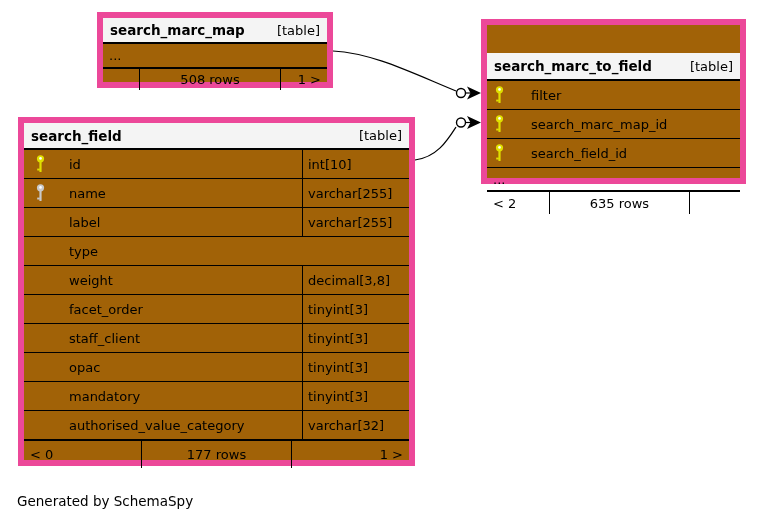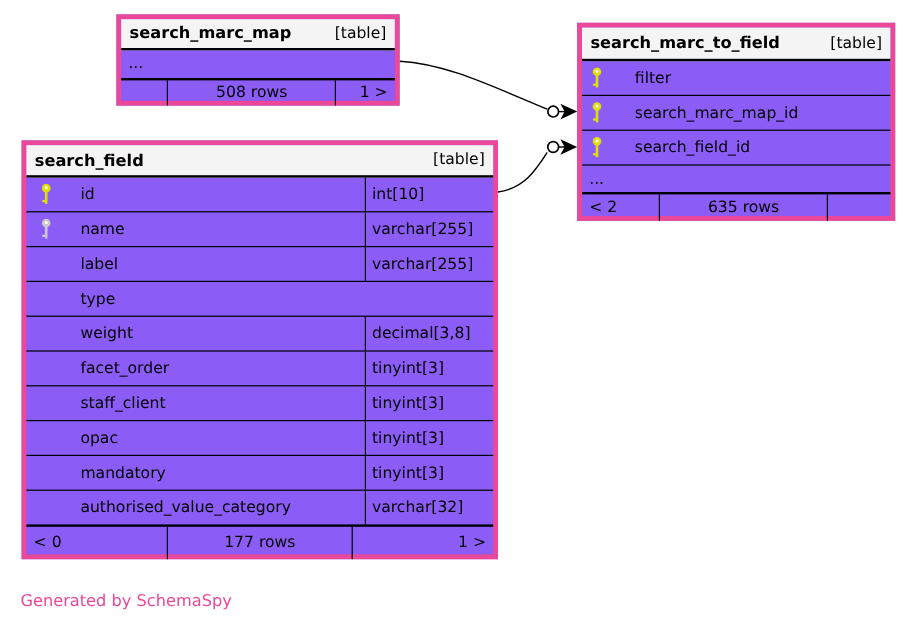--- a/index.html
+++ b/index.html
@@ -1,19 +1,19 @@
 <!DOCTYPE html>
 <html><head>
 <meta charset="utf-8">
 <style>
   html,body{margin:0;padding:0;background:#ffffff;}
   #canvas{position:relative;width:761px;height:523px;background:#ffffff;overflow:hidden;
           font-family:"DejaVu Sans","Liberation Sans",sans-serif;color:#000;}
 
-  .tbl{position:absolute;background:#8b5cf6;border:4px solid #ec4899;box-sizing:border-box;font-size:13px;}
+  .tbl{position:absolute;background:#a16207;border:6px solid #ec4899;box-sizing:border-box;font-size:13px;}
   .hdr{display:flex;justify-content:space-between;align-items:center;background:#f4f4f4;
        border-bottom:2px solid #000;padding:0 7px;box-sizing:border-box;}
   .hdr .t{font-weight:bold;font-size:13.5px;white-space:nowrap;}
   .hdr .tag{font-size:13px;white-space:nowrap;}
 
   .row{display:flex;align-items:center;border-bottom:1px solid #000;box-sizing:border-box;}
   .row:last-of-type{}
   .icon-slot{display:flex;align-items:center;justify-content:flex-start;flex:0 0 auto;}
   .col-name{white-space:nowrap;}
   .c1{flex:1;display:flex;align-items:center;min-width:0;}
@@ -30,21 +30,21 @@
   
   #tblA{left:97px;top:12px;width:236px;height:76px;}
   #tblA .hdr{height:26px;}
   #tblA .ell{height:23px;}
   #tblA .ftr{height:23px;}
   #tblA .fl{width:53px;}
   #tblA .fr{width:68px;}
 
   
   #tblB{left:481px;top:19px;width:265px;height:165px;}
-  #tblB .hdr{height:28px;}
+  #tblB .hdr{height:28px;margin-top:28px;}
   #tblB .row{height:29px;padding-left:8px;}
   #tblB .icon-slot{width:36px;}
   #tblB .ell{height:22px;}
   #tblB .ftr{height:24px;}
   #tblB .fl{width:78px;}
   #tblB .fr{width:63px;}
 
   
   #tblC{left:18px;top:117px;width:397px;height:349px;}
   #tblC .hdr{height:27px;}
@@ -52,21 +52,21 @@
   #tblC .row.last{height:28px;border-bottom:0;justify-content:flex-end;}
   #tblC .c1{padding-left:12px;align-self:stretch;gap:16px;}
   #tblC .icon-slot{width:17px;}
   #tblC .ftr{height:29px;}
   #tblC .fl{width:118px;}
   #tblC .fr{width:118px;}
 
   .key{width:9px;height:18px;display:block;}
 
   #edges{position:absolute;left:0;top:0;pointer-events:none;}
-  #generated-note{position:absolute;left:17px;top:493px;font-size:13.5px;color:#ec4899;}
+  #generated-note{position:absolute;left:17px;top:493px;font-size:13.5px;color:#000000;}
 </style>
 </head>
 <body>
 
 <div id="canvas">
 
   <svg id="edges" width="761" height="523" viewBox="0 0 761 523">
 
     <g>
       <path d="M333,51 C372,53 410,72 456,91" fill="none" stroke="#000" stroke-width="1.2"></path>

